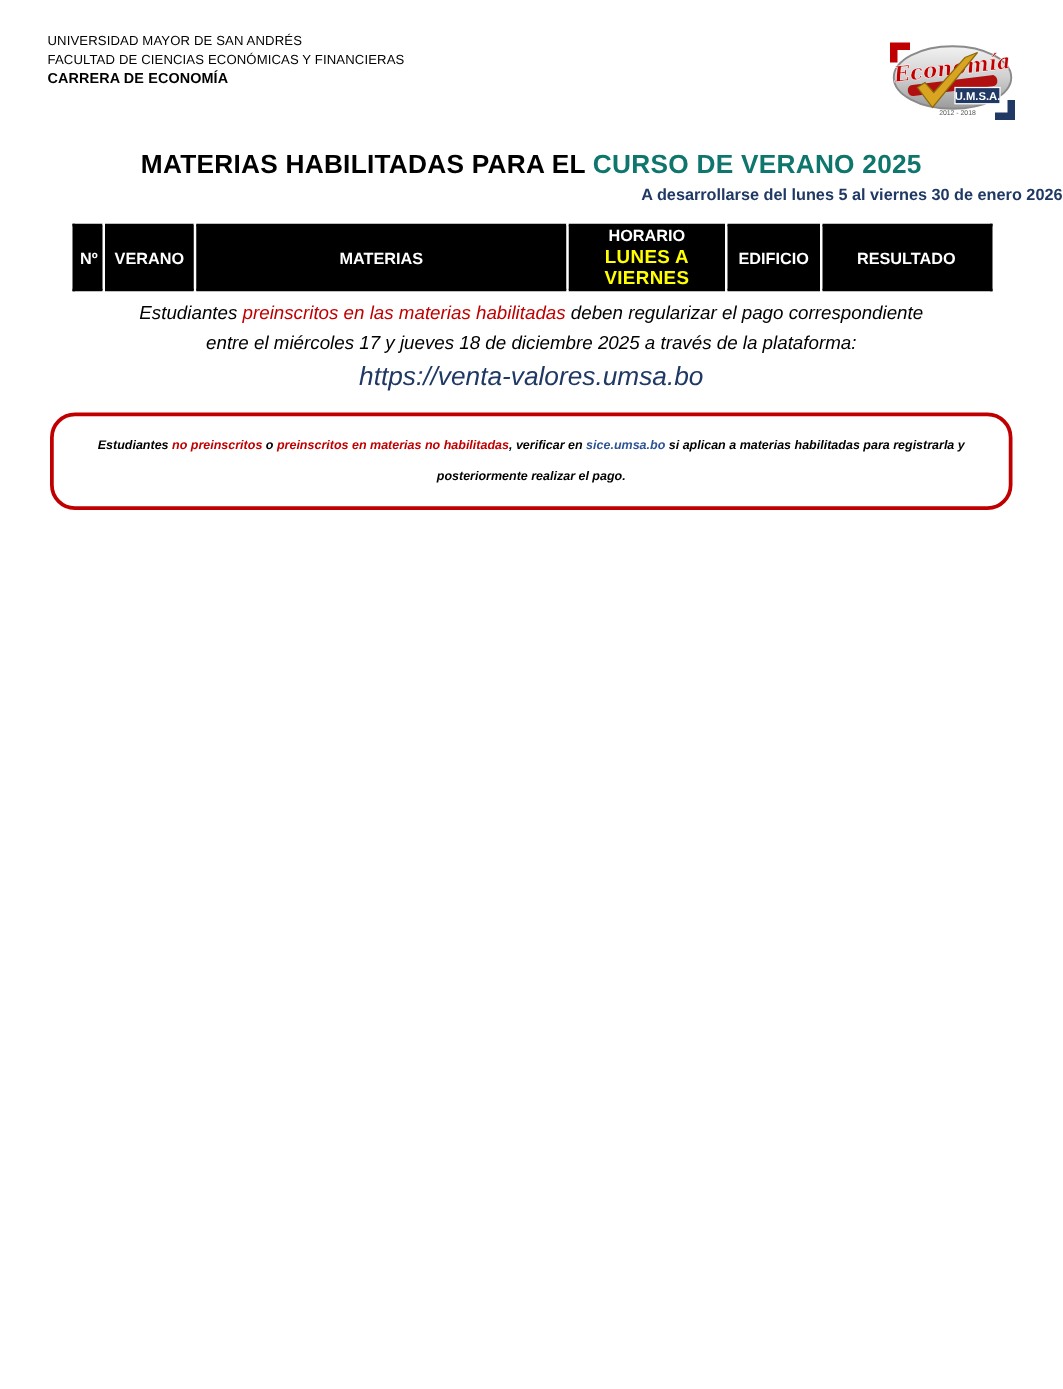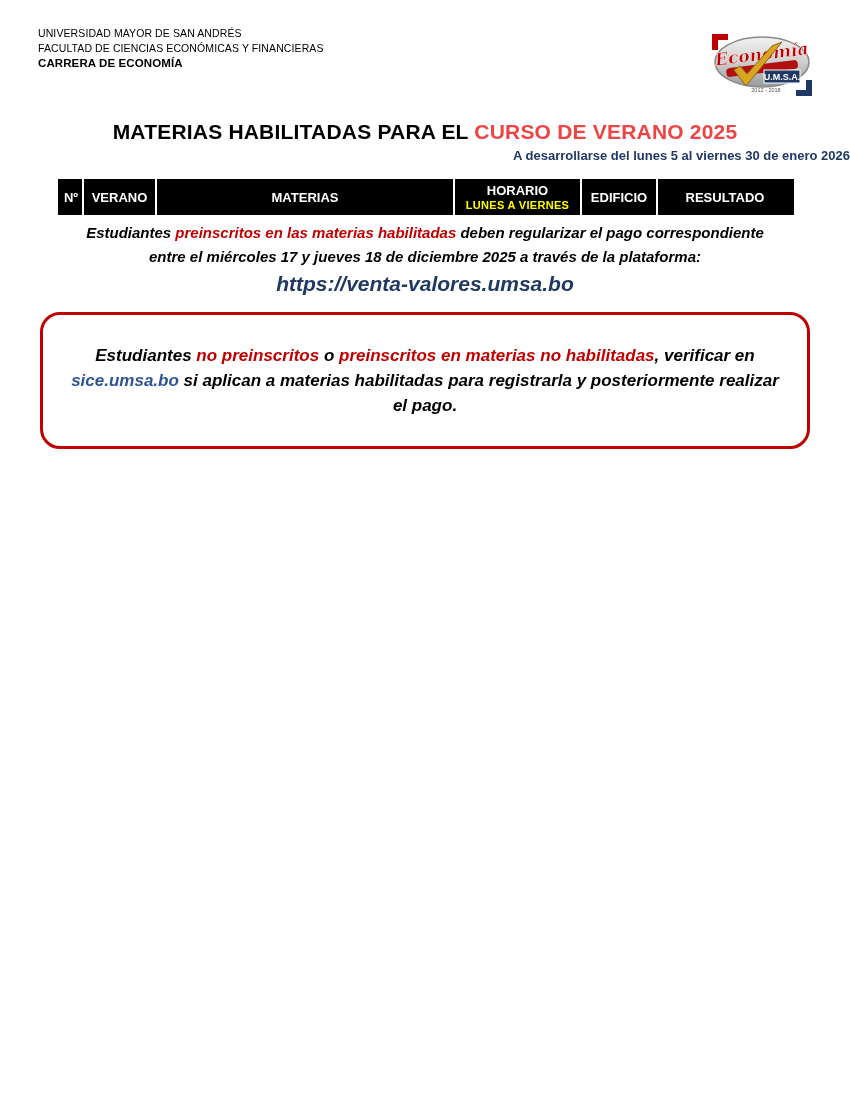--- a/index.html
+++ b/index.html
@@ -14,45 +14,45 @@
   .page { padding-top: 24px; }
 
   
   .header-row { display: flex; justify-content: space-between; align-items: flex-start; padding: 0 28px 0 38px; height: 82px; }
   .org-lines { font-size: 10.5px; line-height: 15px; letter-spacing: 0.1px; padding-top: 2px; }
   .org-lines .l3 { font-weight: bold; font-size: 11.5px; }
   .logo-wrap { margin-right: 2px; }
 
   
   .doc-title { text-align: center; font-size: 21px; font-weight: bold; margin-top: 14px; letter-spacing: 0.2px; }
-  .doc-title .red { color: #ef4444; }
+  .doc-title .red { color: #0f766e; }
   .doc-subtitle { text-align: right; font-size: 13px; font-weight: bold; color: #1F3864; margin-top: 4px; }
 
   
   .table-wrap { margin: 16px 58px 0 58px; }
   table { width: 100%; border-collapse: collapse; table-layout: fixed; border: 2px solid #000; }
   thead th {
     background: #000; color: #fff; font-size: 13px; font-weight: bold;
     height: 34px; vertical-align: middle; text-align: center;
     border-left: 2px solid #fff;
   }
   thead th:first-child { border-left: none; }
-  thead th .sub { color: #FFFF00; font-size: 11px; font-weight: bold; margin-top: 1px; letter-spacing: 0.3px; }
+  thead th .sub { color: #FFFF00; font-size: 15px; font-weight: bold; margin-top: 1px; letter-spacing: 0.3px; }
 
   
   .footnote { text-align: right; margin: 1px 62px 0 0; font-size: 11px; font-style: italic; font-weight: bold; }
 
   
   .notice1 { margin: 6px auto 4px auto; width: 780px; text-align: center;
-    font-size: 15px; font-weight: bold; font-style: italic; line-height: 24px; }
+    font-size: 15px; font-weight: normal; font-style: italic; line-height: 24px; }
   .notice1 .red { color: #C00000; }
   .notice1 .url { display: block; margin-top: 3px; color: #1F3864; font-size: 21px; }
   .notice2-box { margin: 16px 40px 0 40px; border: 3px solid #C00000; border-radius: 20px;
-    padding: 28px 24px; text-align: center;
-    font-size: 17px; font-weight: bold; font-style: italic; line-height: 25px; }
+    padding: 11px 24px; text-align: center;
+    font-size: 10px; font-weight: bold; font-style: italic; line-height: 25px; }
   .notice2-box .red { color: #C00000; }
   .notice2-box .link { color: #2F5496; }
 
   
   .signature { text-align: center; margin-top: 24px; font-size: 27px; font-weight: bold; letter-spacing: 0.5px; }
 </style>
 </head>
 <body>
 
 <div class="page">

